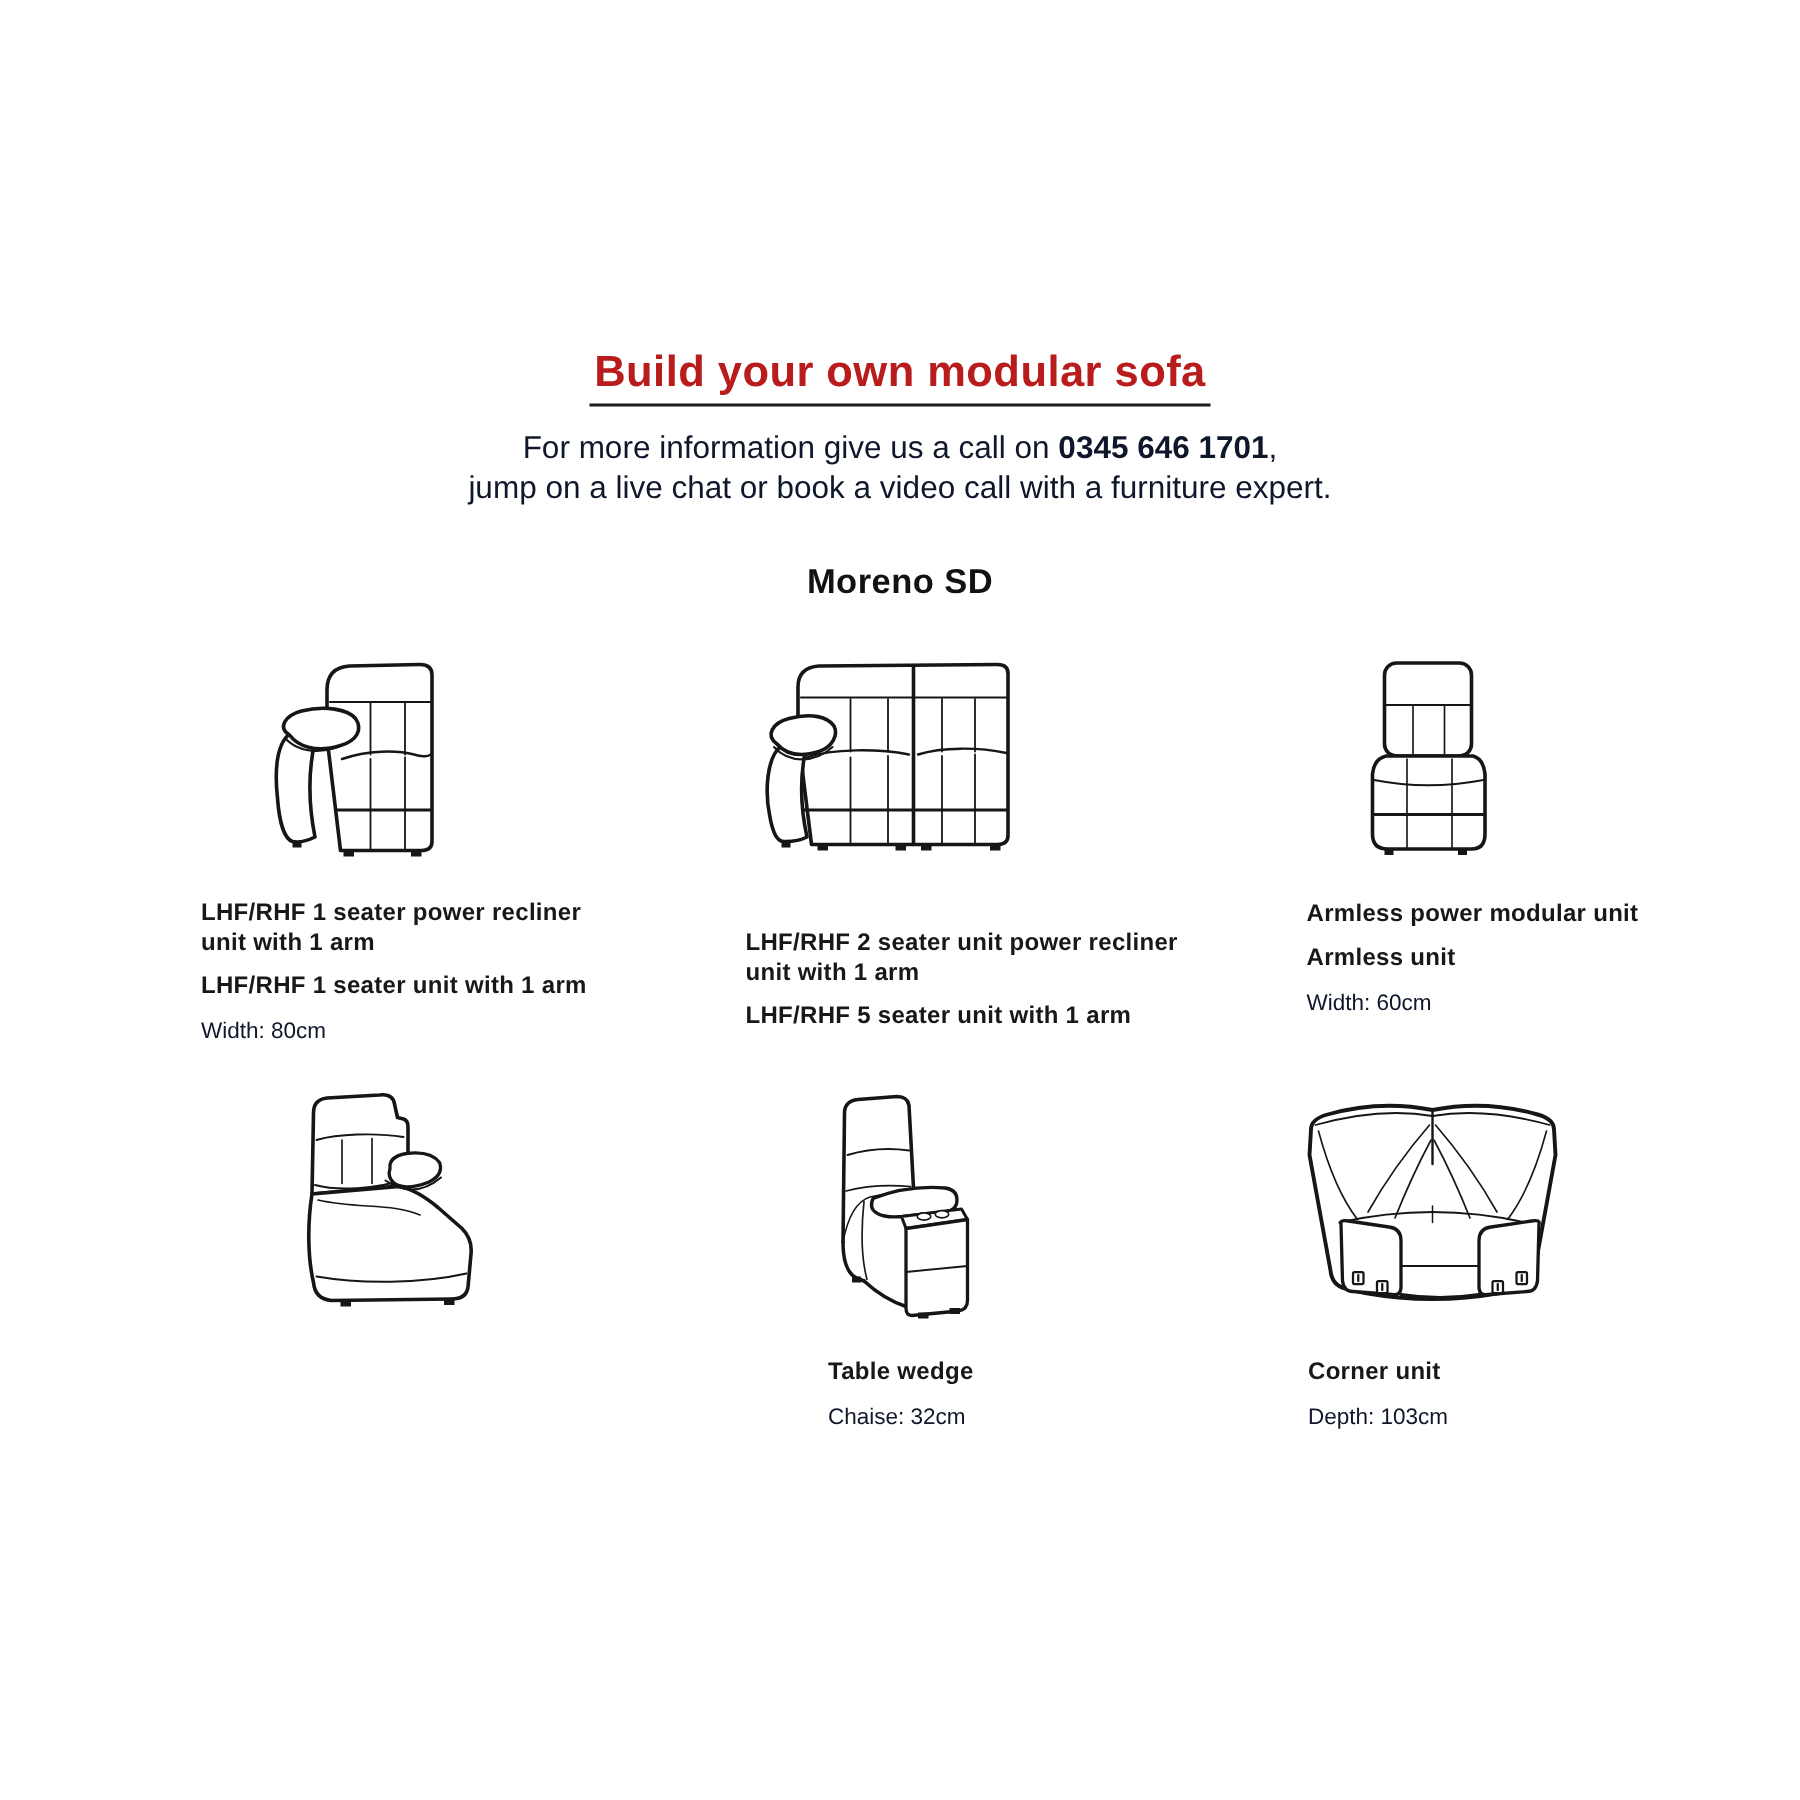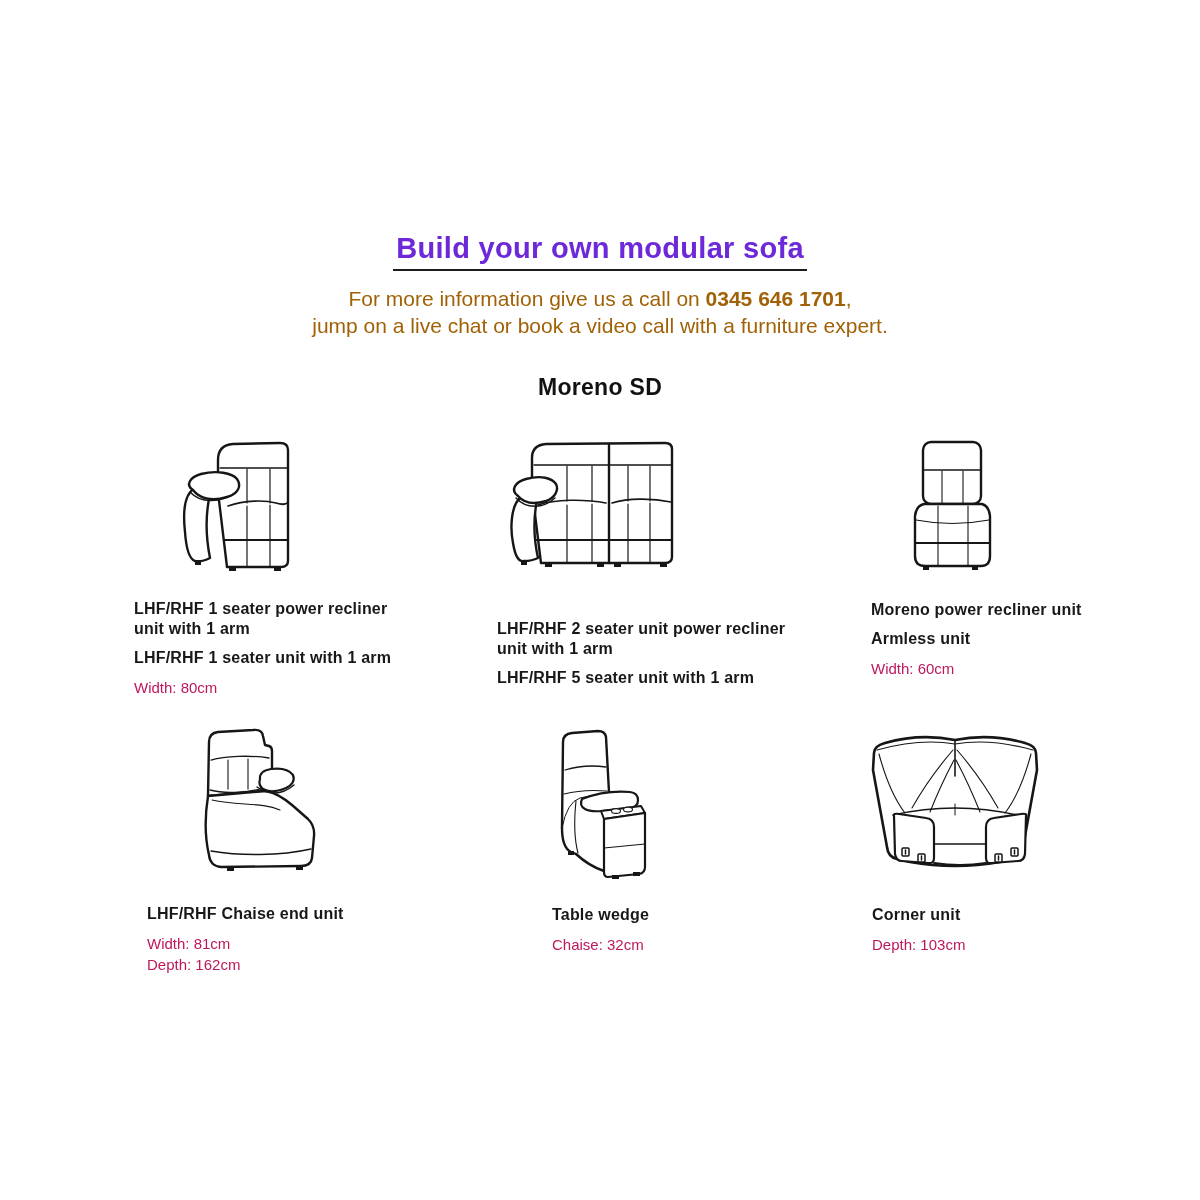--- a/index.html
+++ b/index.html
@@ -4,33 +4,33 @@
 <style>
   html,body{margin:0;padding:0;background:#ffffff;}
   .page{
     position:relative;width:1200px;height:1200px;background:#ffffff;overflow:hidden;
     font-family:"Liberation Sans", sans-serif;color:#1c1c1c;
   }
   .center-row{position:absolute;left:0;right:0;text-align:center;}
   .main-title{top:234px;}
   .main-title .title-text{
     display:inline-block;font-size:29px;font-weight:700;line-height:1;
-    letter-spacing:.3px;padding:0 3px 6px 3px;border-bottom:2px solid #1c1c1c;color:#6d28d9;
+    letter-spacing:.3px;padding:0 3px 6px 3px;border-bottom:2px solid #1c1c1c;color:#b91c1c;
   }
-  .subtitle{top:285px;font-size:21px;line-height:27px;color:#a16207;}
+  .subtitle{top:285px;font-size:21px;line-height:27px;color:#0f172a;}
   .subtitle .phone{font-weight:700;}
   .range-title{top:376px;font-size:23px;font-weight:700;line-height:1;color:#121212;letter-spacing:.3px;}
   .fig{position:absolute;}
   .fig path, .fig rect.ln, .fig ellipse{stroke:#161616;stroke-linecap:round;stroke-linejoin:round;}
   .module-text{position:absolute;}
   .module-title{
     font-size:16px;font-weight:700;line-height:20px;margin:0 0 9px 0;
     white-space:pre-line;color:#181818;letter-spacing:.2px;
   }
-  .module-dim{font-size:15px;line-height:21px;color:#be185d;white-space:pre;}
+  .module-dim{font-size:15px;line-height:21px;color:#0f172a;white-space:pre;}
 </style>
 </head>
 <body>
 
 <div class="page">
 
   <div class="center-row main-title">
     <span class="title-text">Build your own modular sofa</span>
   </div>
 
@@ -176,30 +176,25 @@
     <div class="module-dim">Width: 80cm</div>
   </div>
 
   <div class="module-text" style="left:497px;top:619px">
     <div class="module-title">LHF/RHF 2 seater unit power recliner
 unit with 1 arm</div>
     <div class="module-title">LHF/RHF 5 seater unit with 1 arm</div>
   </div>
 
   <div class="module-text" style="left:871px;top:600px">
-    <div class="module-title">Moreno power recliner unit</div>
+    <div class="module-title">Armless power modular unit</div>
     <div class="module-title">Armless unit</div>
     <div class="module-dim">Width: 60cm</div>
   </div>
 
-  <div class="module-text" style="left:147px;top:904px">
-    <div class="module-title">LHF/RHF Chaise end unit</div>
-    <div class="module-dim">Width: 81cm</div>
-    <div class="module-dim">Depth: 162cm</div>
-  </div>
 
   <div class="module-text" style="left:552px;top:905px">
     <div class="module-title">Table wedge</div>
     <div class="module-dim">Chaise: 32cm</div>
   </div>
 
   <div class="module-text" style="left:872px;top:905px">
     <div class="module-title">Corner unit</div>
     <div class="module-dim">Depth: 103cm</div>
   </div>

